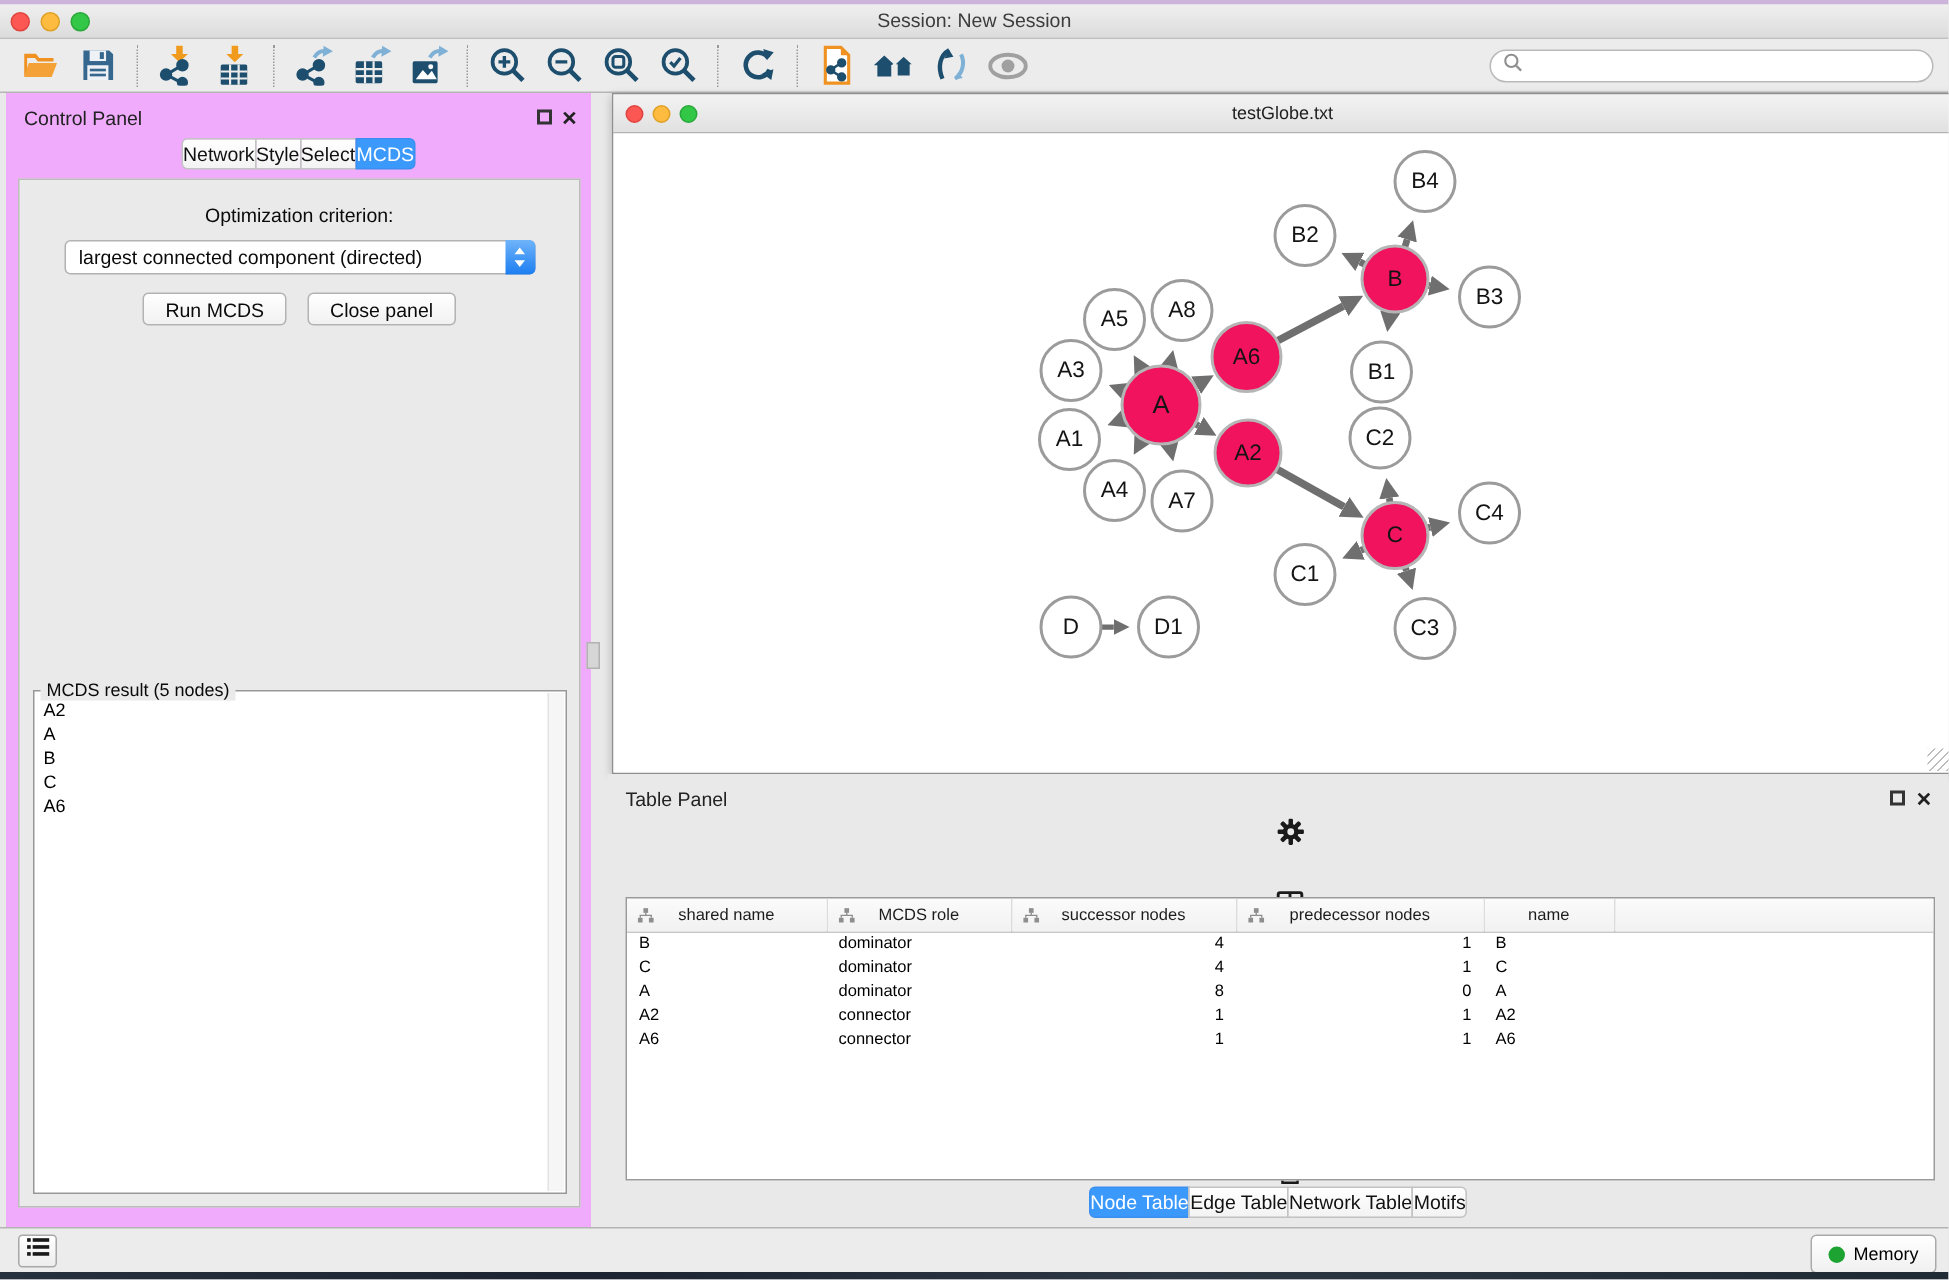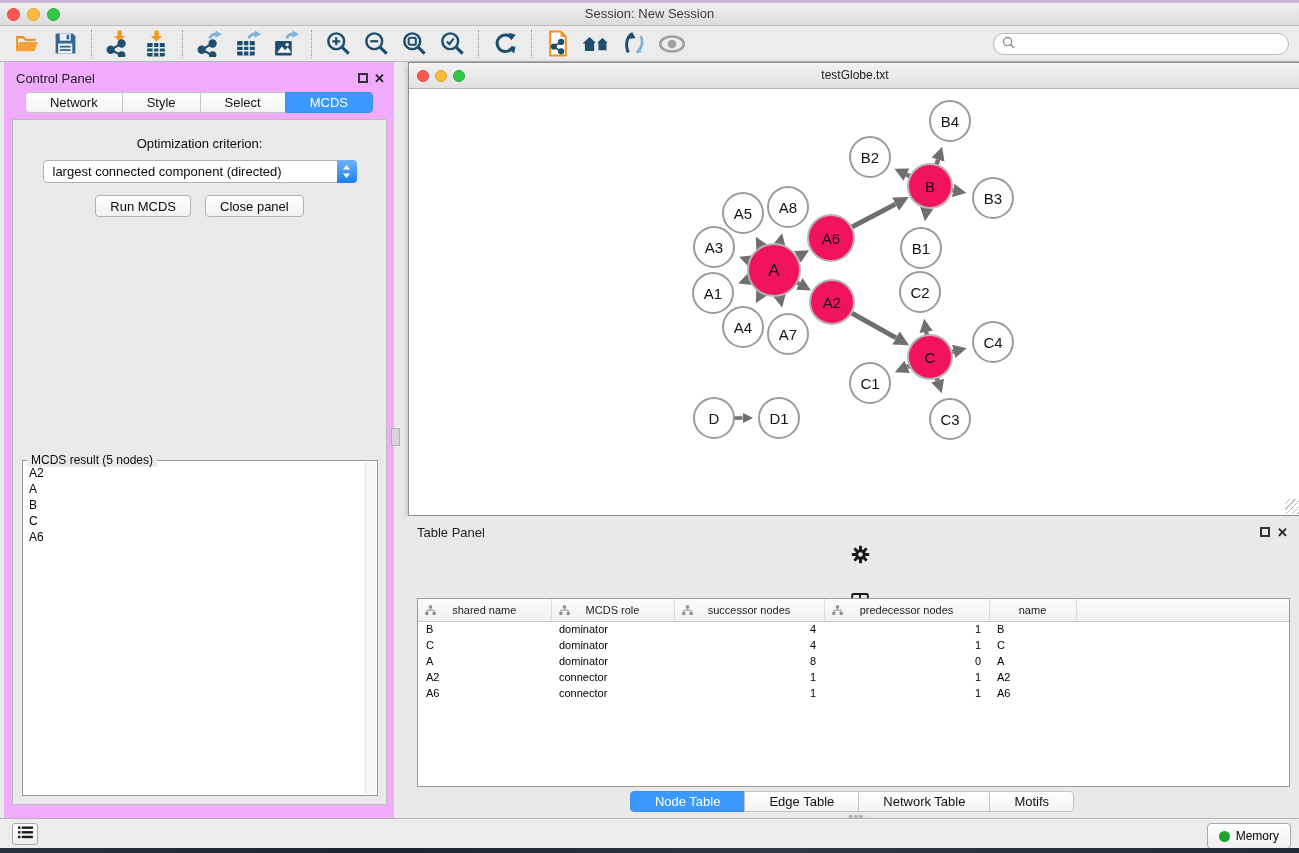--- a/index.html
+++ b/index.html
@@ -34,21 +34,21 @@
   .content { position:absolute; top:62px; left:0; width:1299px; height:756px; }
 
   
   .control-panel { position:absolute; left:4px; top:0; width:390px; height:756px; background:#f0abfc; }
   .panel-titlerow { height:30px; position:relative; }
   .panel-title { position:absolute; left:12px; top:9px; font-size:13px; color:#222; }
   .float-glyph { position:absolute; width:10px; height:10px; border:2px solid #333; top:11px; }
   .close-glyph { position:absolute; top:9px; font-size:13px; font-weight:bold; color:#222; }
   .cp-float { right:26px; } .cp-close { right:9px; }
   .seg-tabs { display:flex; justify-content:center; }
-  .seg-tab { height:21px; line-height:19px; padding:0 24px; font-size:13px; color:#111;
+  .seg-tab { height:21px; line-height:19px; padding:0 0; font-size:13px; color:#111;
     background:linear-gradient(#ffffff,#f3f3f3); border:1px solid #c3c3c3; margin-left:-1px; }
   .seg-tab:first-child { border-radius:4px 0 0 4px; margin-left:0; }
   .seg-tab:last-child { border-radius:0 4px 4px 0; }
   .seg-tab.active { background:#3b99fc; border-color:#3b90ef; color:#fff; }
   .cp-body { position:absolute; left:8px; right:7px; top:57px; bottom:13px;
     border:1px solid #bcbcbc; background:#eaeaea; }
   .opt-label { margin-top:16px; text-align:center; font-size:13px; color:#0a0a0a; }
   .dropdown { position:relative; margin:9px auto 0; width:314px; height:23px; background:#fff;
     border:1px solid #b2b2b2; border-radius:4px; }
   .dropdown .dvalue { line-height:21px; padding-left:9px; font-size:13px; color:#0a0a0a;

